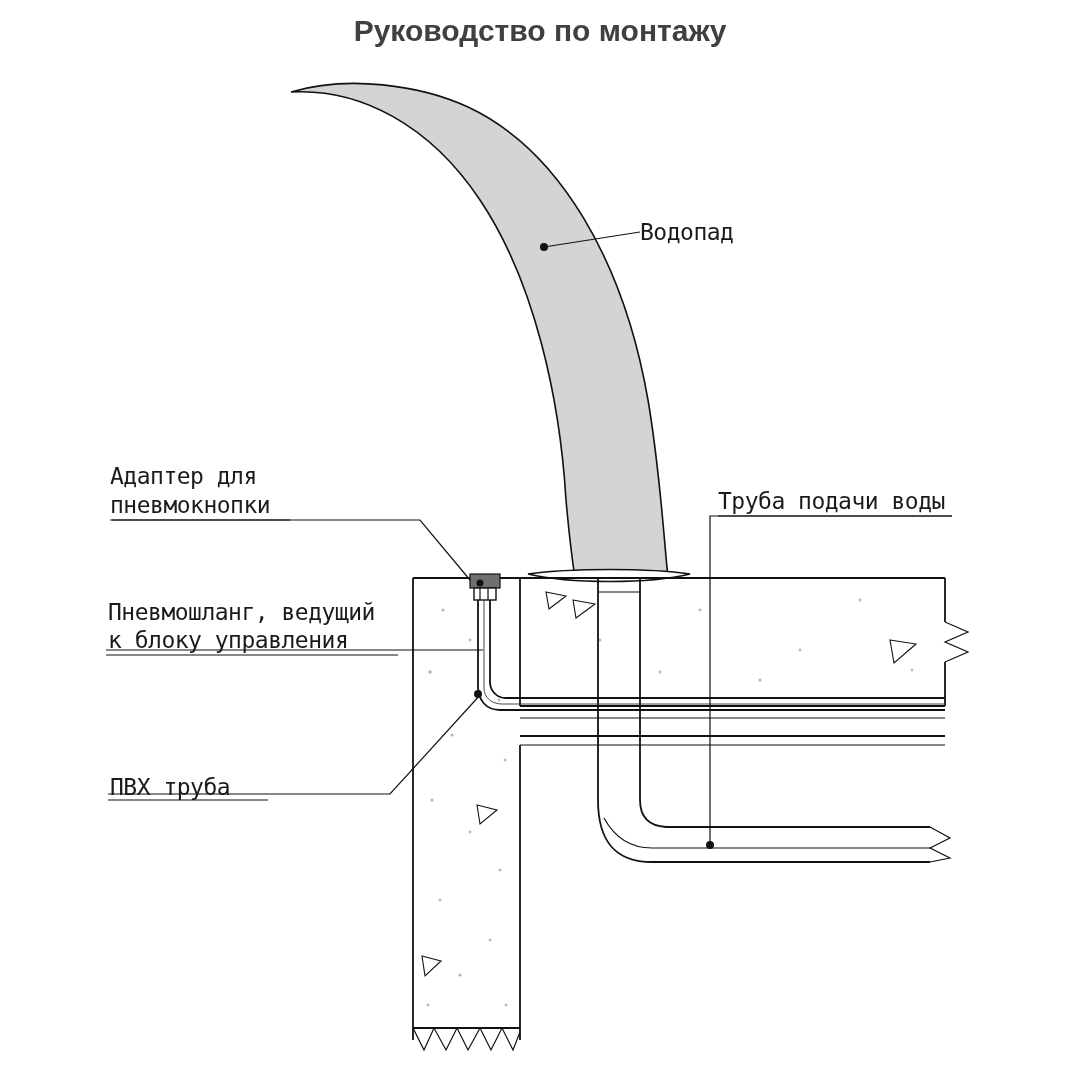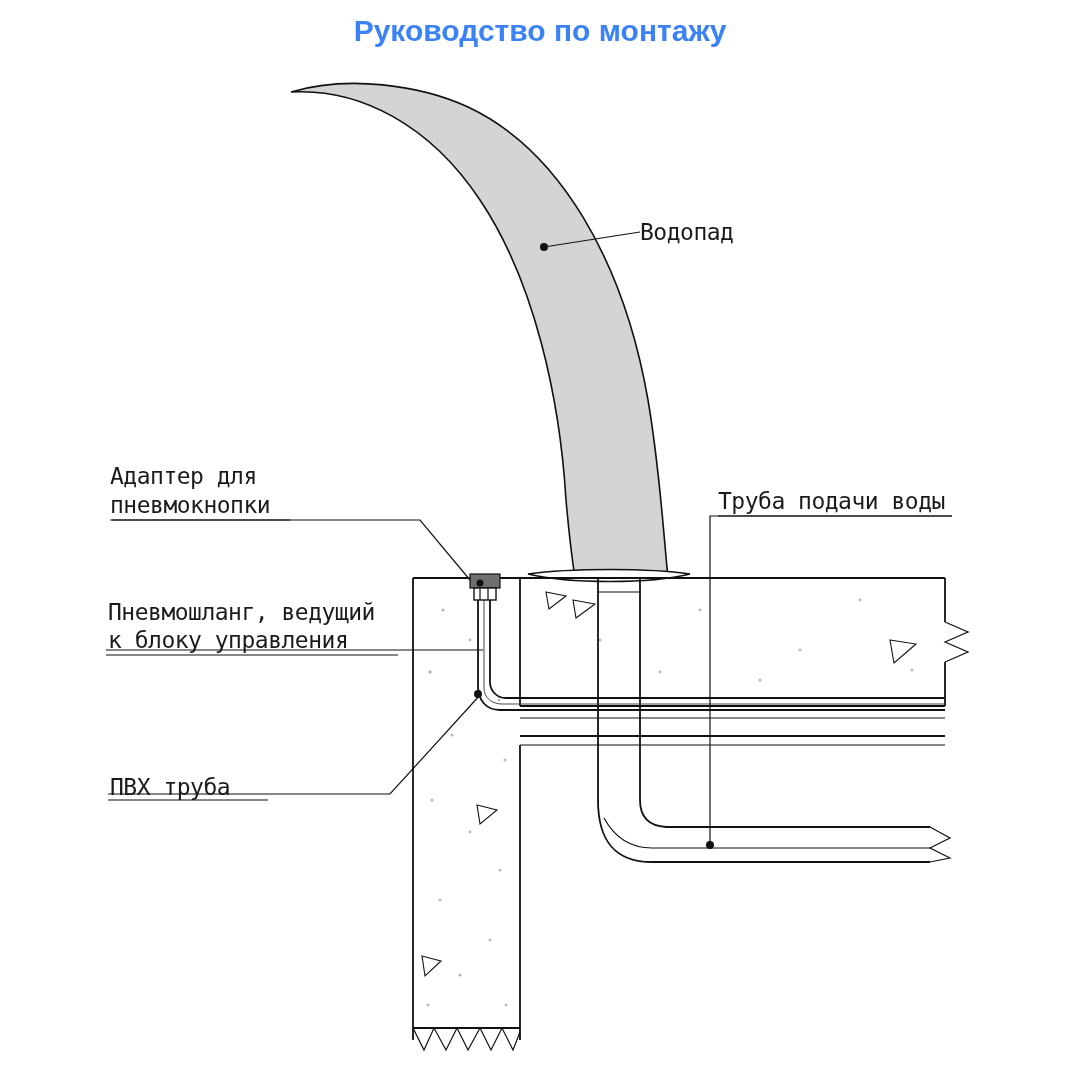--- a/index.html
+++ b/index.html
@@ -22,21 +22,21 @@
   }
   .title {
     position: absolute;
     left: 0;
     top: 14px;
     width: 1080px;
     text-align: center;
     font-family: "Liberation Sans", sans-serif;
     font-weight: bold;
     font-size: 30px;
-    color: #3b82f6;
+    color: #404040;
     letter-spacing: 0px;
   }
   svg.diagram {
     position: absolute;
     left: 0;
     top: 0;
     width: 1080px;
     height: 1080px;
   }
   .lbl {

